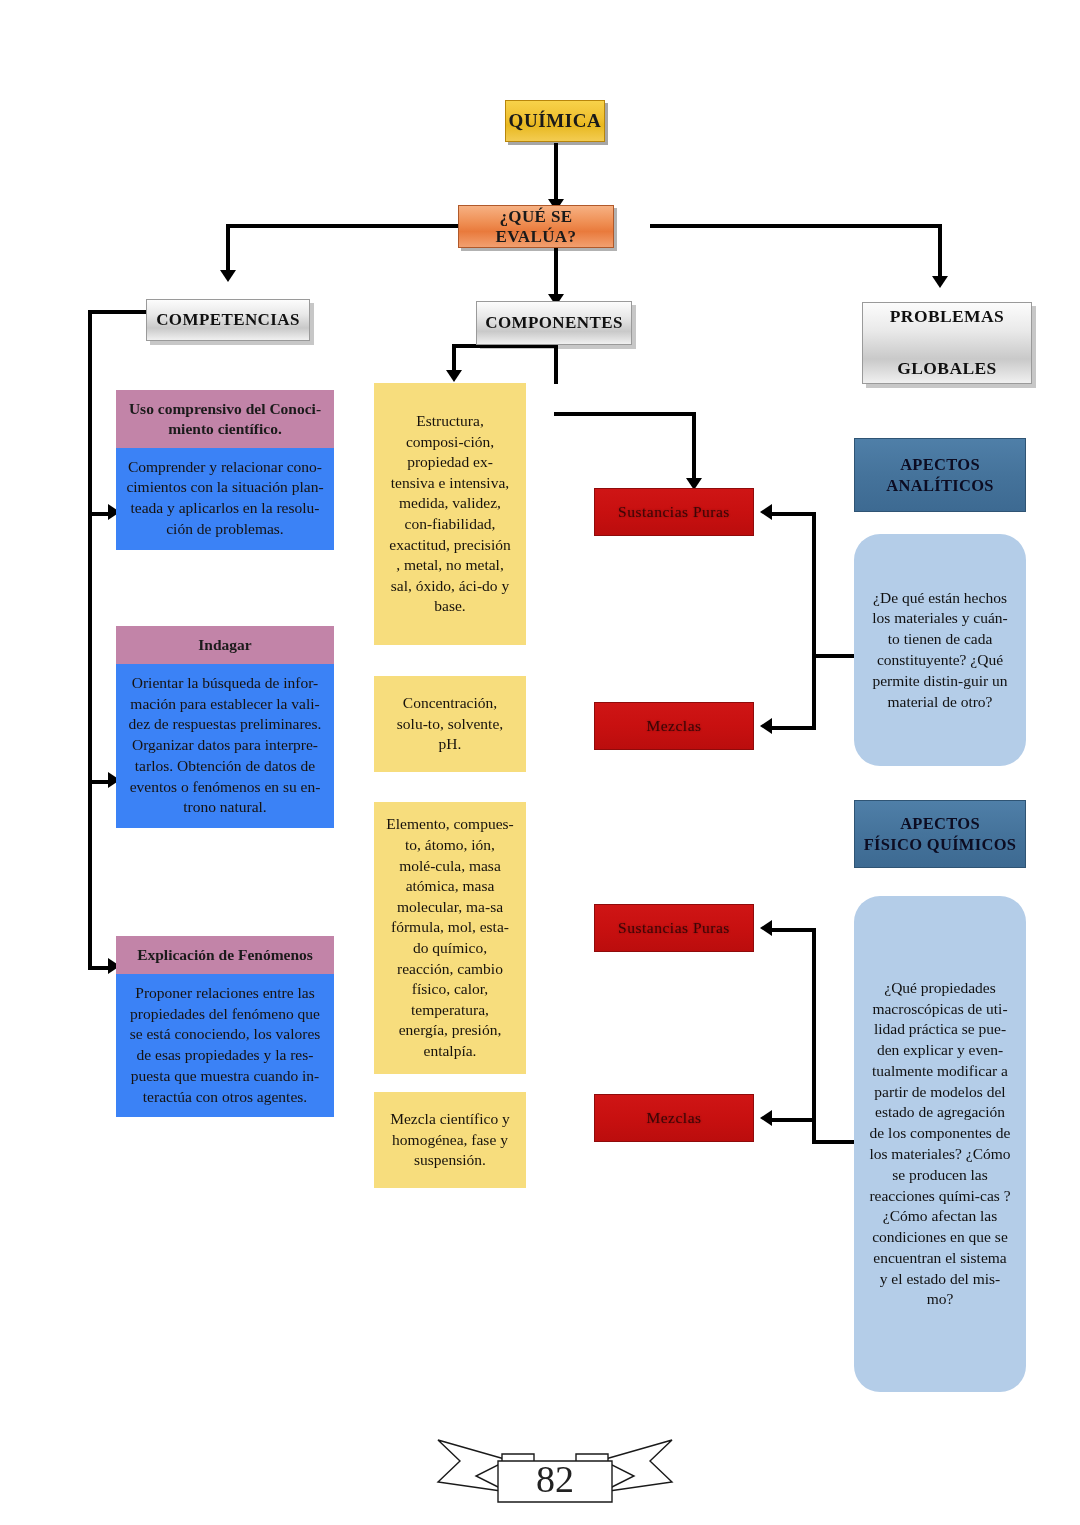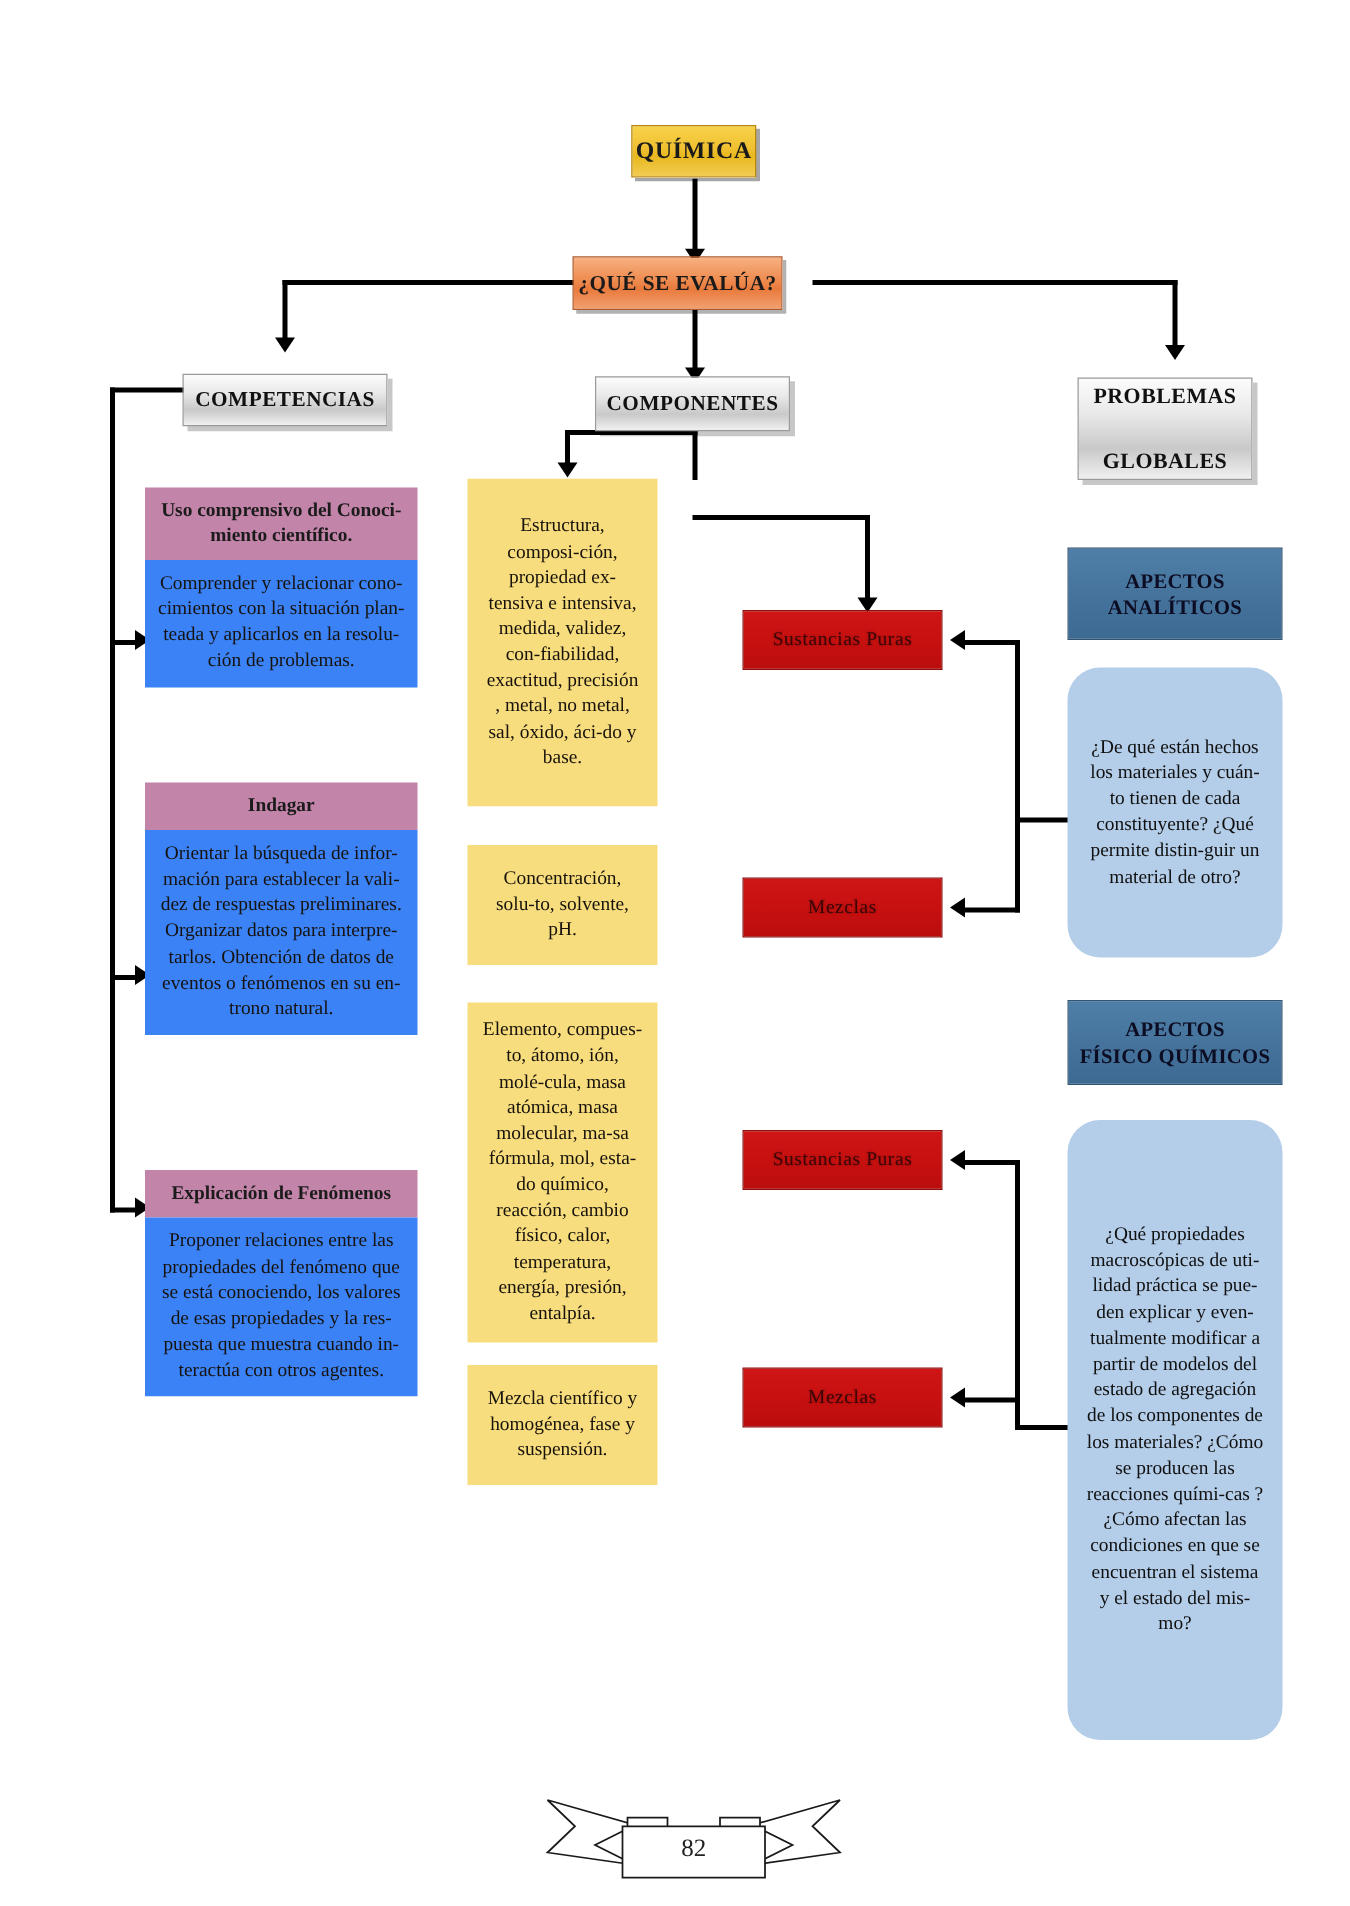--- a/index.html
+++ b/index.html
@@ -79,21 +79,21 @@
   .hline{height:4px;}
   .vline{width:4px;}
   .arrow-d{position:absolute;width:0;height:0;border-left:8px solid transparent;border-right:8px solid transparent;border-top:12px solid #000;}
   .arrow-r{position:absolute;width:0;height:0;border-top:8px solid transparent;border-bottom:8px solid transparent;border-left:12px solid #000;}
   .arrow-l{position:absolute;width:0;height:0;border-top:8px solid transparent;border-bottom:8px solid transparent;border-right:12px solid #000;}
 
   
   .ribbon{position:absolute;left:430px;top:1420px;width:250px;height:90px;}
   .ribbon svg{display:block;}
   .pagenum{position:absolute;left:430px;top:1420px;width:250px;height:90px;
-    display:flex;align-items:center;justify-content:center;font-size:20px;color:#222;}
+    display:flex;align-items:center;justify-content:center;font-size:38px;color:#222;}
   .pagenum span{display:block;transform:translate(0px,14px);}
 </style>
 </head>
 <body>
 
 <div id="stage">
 
   <div class="ln vline" style="left:554px;top:143px;height:62px;"></div>
   <div class="arrow-d" style="left:548px;top:199px;"></div>
 
@@ -137,33 +137,33 @@
   <div class="ln vline" style="left:812px;top:928px;height:216px;"></div>
   <div class="ln hline" style="left:772px;top:928px;width:44px;"></div>
   <div class="arrow-l" style="left:760px;top:920px;"></div>
   <div class="ln hline" style="left:772px;top:1118px;width:44px;"></div>
   <div class="arrow-l" style="left:760px;top:1110px;"></div>
 
   <div class="node quimica" style="left:505px;top:100px;width:100px;height:42px;">
     <span>QUÍMICA</span>
   </div>
 
-  <div class="node evalua" style="left:458px;top:205px;width:168px;height:43px;">
+  <div class="node evalua" style="left:458px;top:205px;width:156px;height:43px;">
     <span>¿QUÉ SE EVALÚA?</span>
   </div>
 
   <div class="node grey" style="left:146px;top:299px;width:164px;height:42px;">
     <span>COMPETENCIAS</span>
   </div>
 
   <div class="node grey" style="left:476px;top:301px;width:156px;height:44px;">
     <span>COMPONENTES</span>
   </div>
 
-  <div class="node grey two-line" style="left:862px;top:302px;width:140px;height:82px;flex-direction:column;gap:28px;">
+  <div class="node grey two-line" style="left:862px;top:302px;width:170px;height:82px;flex-direction:column;gap:28px;">
     <span>PROBLEMAS</span>
     <span>GLOBALES</span>
   </div>
 
   <div class="pinkcard" style="left:116px;top:390px;width:218px;">
     <div class="hd">Uso comprensivo del Conoci-miento científico.</div>
     <div class="bd">Comprender y relacionar cono-cimientos con la situación plan-teada y aplicarlos en la resolu-ción de problemas.</div>
   </div>
 
   <div class="pinkcard" style="left:116px;top:936px;width:218px;">

